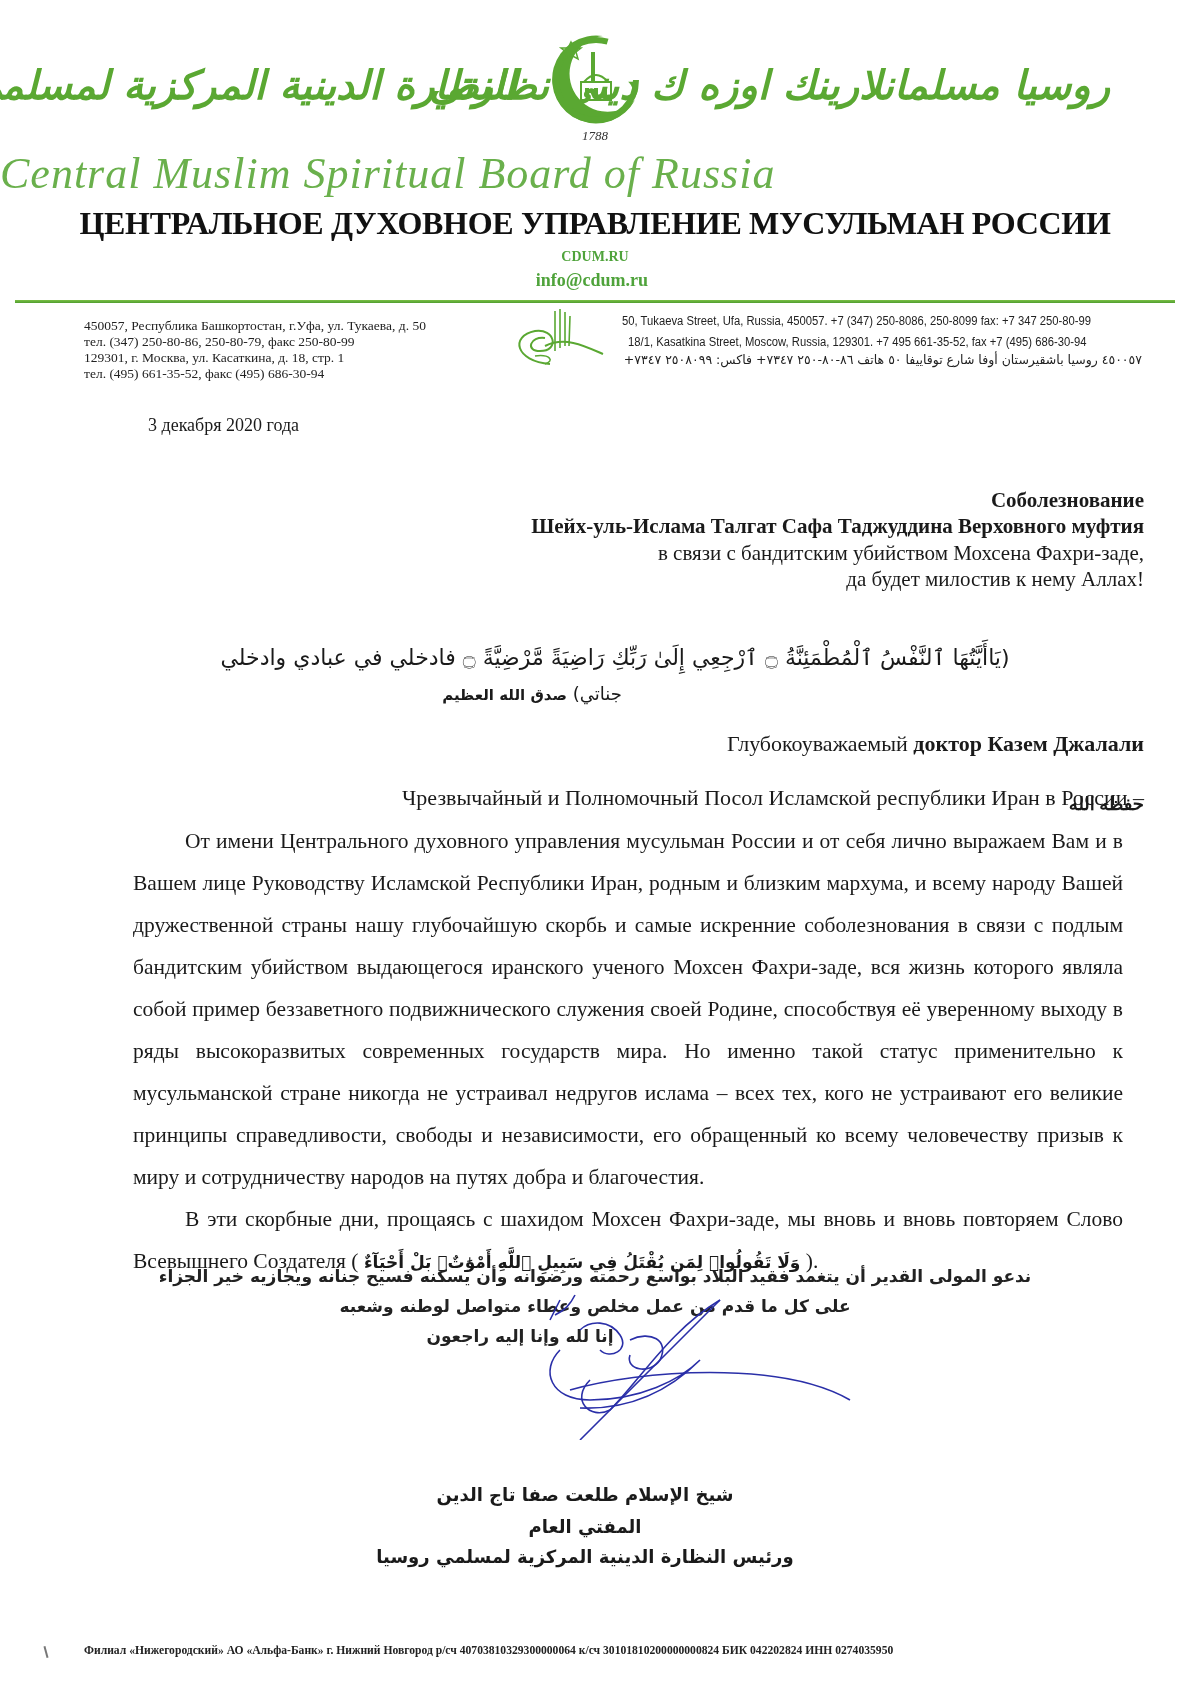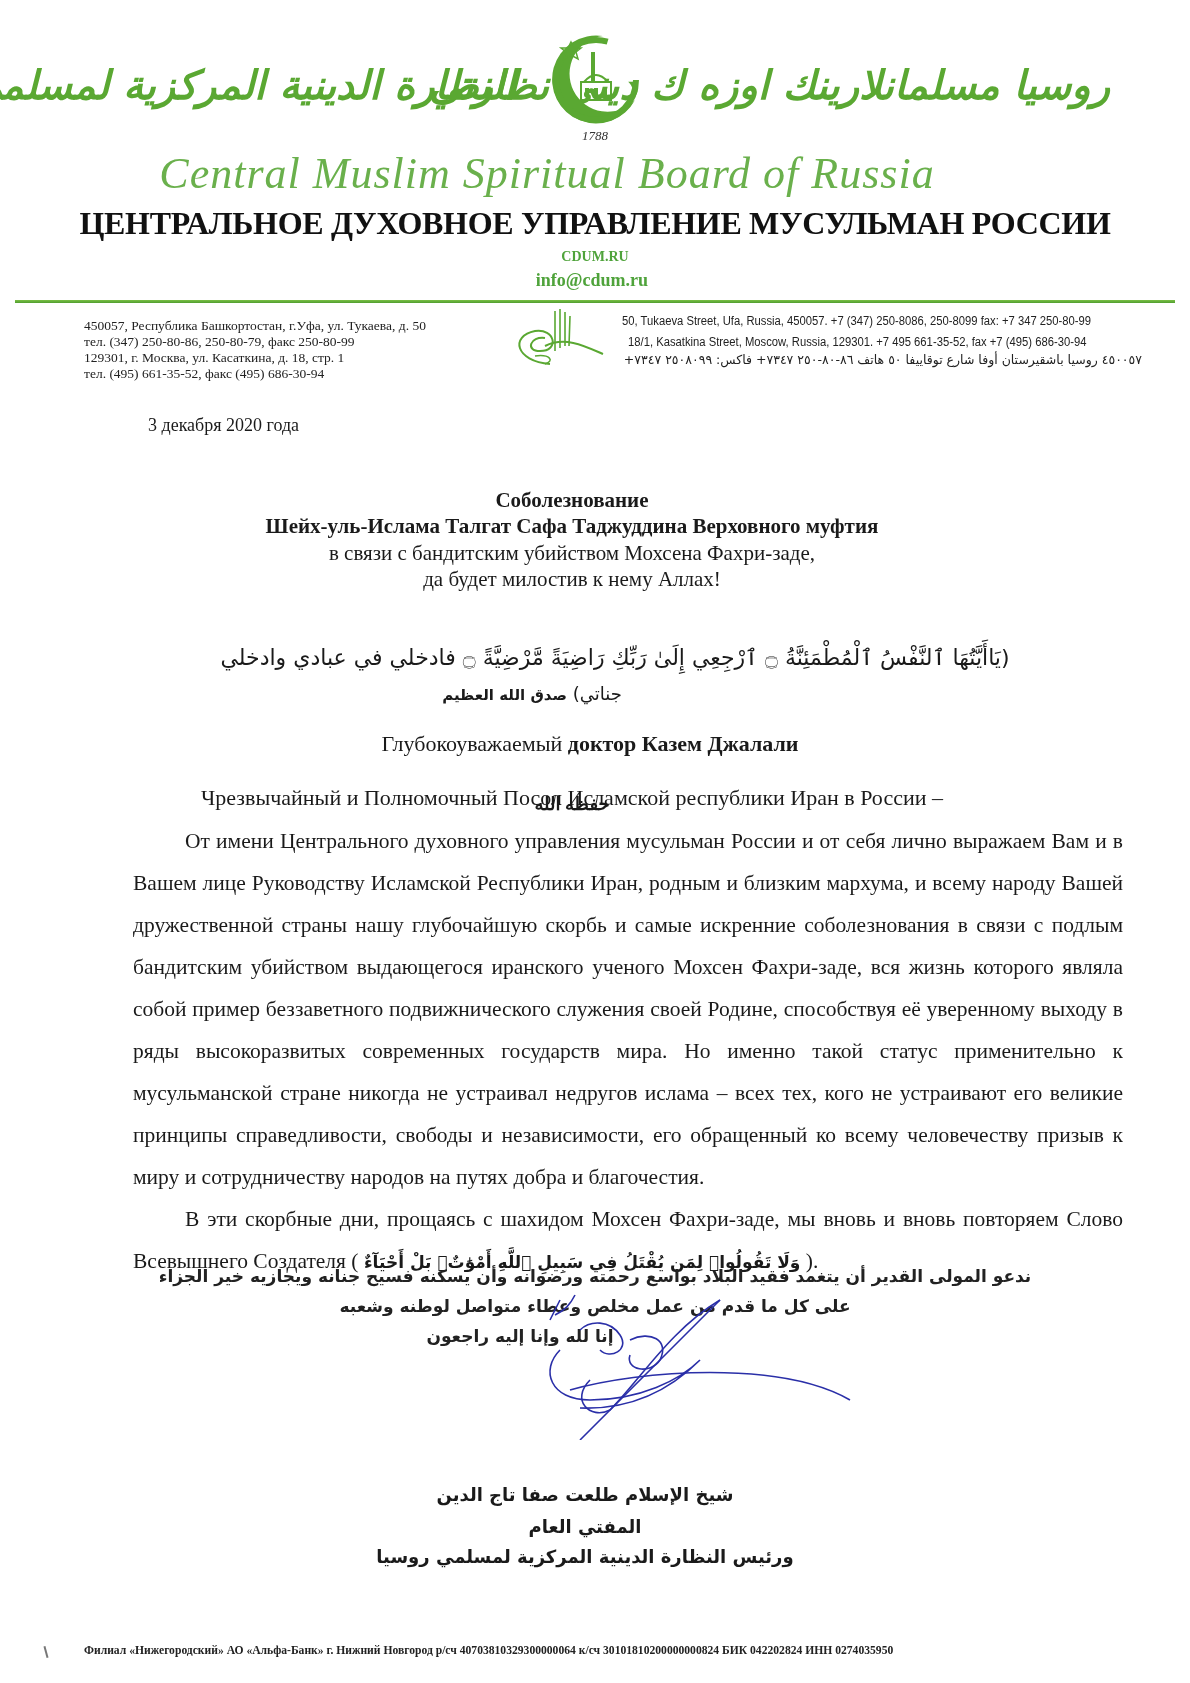--- a/index.html
+++ b/index.html
@@ -14,21 +14,21 @@
     font-family: "DejaVu Sans", sans-serif; font-size: 40px; font-weight: bold;
     direction: rtl; white-space: nowrap; letter-spacing: -1px; font-style: italic;
   }
   #calli-left { left: 95px; width: 420px; text-align: center; }
   #calli-right { left: 690px; width: 420px; text-align: center; }
 
   #emblem { left: 551px; top: 30px; width: 90px; height: 100px; }
   #emblem-year { left: 570px; top: 128px; width: 50px; text-align: center; font-style: italic; font-size: 13px; color: #333; }
 
   #english-title {
-    left: 0; top: 148px; width: 1094px; text-align: center;
+    left: 0; top: 148px; width: 1094px; 
     font-family: "Liberation Serif", serif; font-style: italic;
     font-size: 44px; color: #6ab04c; letter-spacing: 1px;
   }
   #russian-title {
     left: 0; top: 205px; width: 1190px; text-align: center;
     font-family: "Liberation Serif", serif; font-weight: bold;
     font-size: 32px; color: #111; letter-spacing: -0.3px;
   }
   #site-link { left: 0; top: 249px; width: 1190px; text-align: center; font-size: 14px; font-weight: bold; color: #4fa33b; }
   #email-link { left: 0; top: 270px; width: 1184px; text-align: center; font-size: 18px; font-weight: bold; color: #4fa33b; }
@@ -36,21 +36,21 @@
   #header-rule { left: 15px; top: 300px; width: 1160px; height: 3px; background: linear-gradient(#7bbf45, #4f9e2f); }
 
   .addr-left { left: 84px; font-size: 13.5px; line-height: 16px; color: #222; }
   .addr-right { font-family: "Liberation Sans", sans-serif; font-size: 12.5px; line-height: 16px; color: #222; white-space: nowrap; transform: scaleX(0.9); transform-origin: left top; }
 
   #tughra { left: 505px; top: 306px; width: 100px; height: 60px; }
 
   #letter-date { left: 148px; top: 415px; font-size: 18px; }
 
   
-  .center { position: absolute; left: 0; width: 1144px; text-align: center; }
+  .center { position: absolute; left: 0; width: 1144px; text-align: right; }
   #h-title { top: 488px; font-size: 21px; font-weight: bold; }
   #h-sender { top: 514px; font-size: 21px; font-weight: bold; }
   #h-line1 { top: 541px; font-size: 21px; }
   #h-line2 { top: 567px; font-size: 21px; }
 
   .ar { direction: rtl; font-family: "DejaVu Sans", sans-serif; }
   #quran-line1 { left: 120px; top: 645px; width: 990px; text-align: center; font-size: 22px; white-space: nowrap; }
   #quran-line2 { left: 0; top: 683px; width: 1064px; text-align: center; font-size: 18px; }
   #quran-line2 .sadaqa { font-weight: bold; font-size: 15px; }
 

